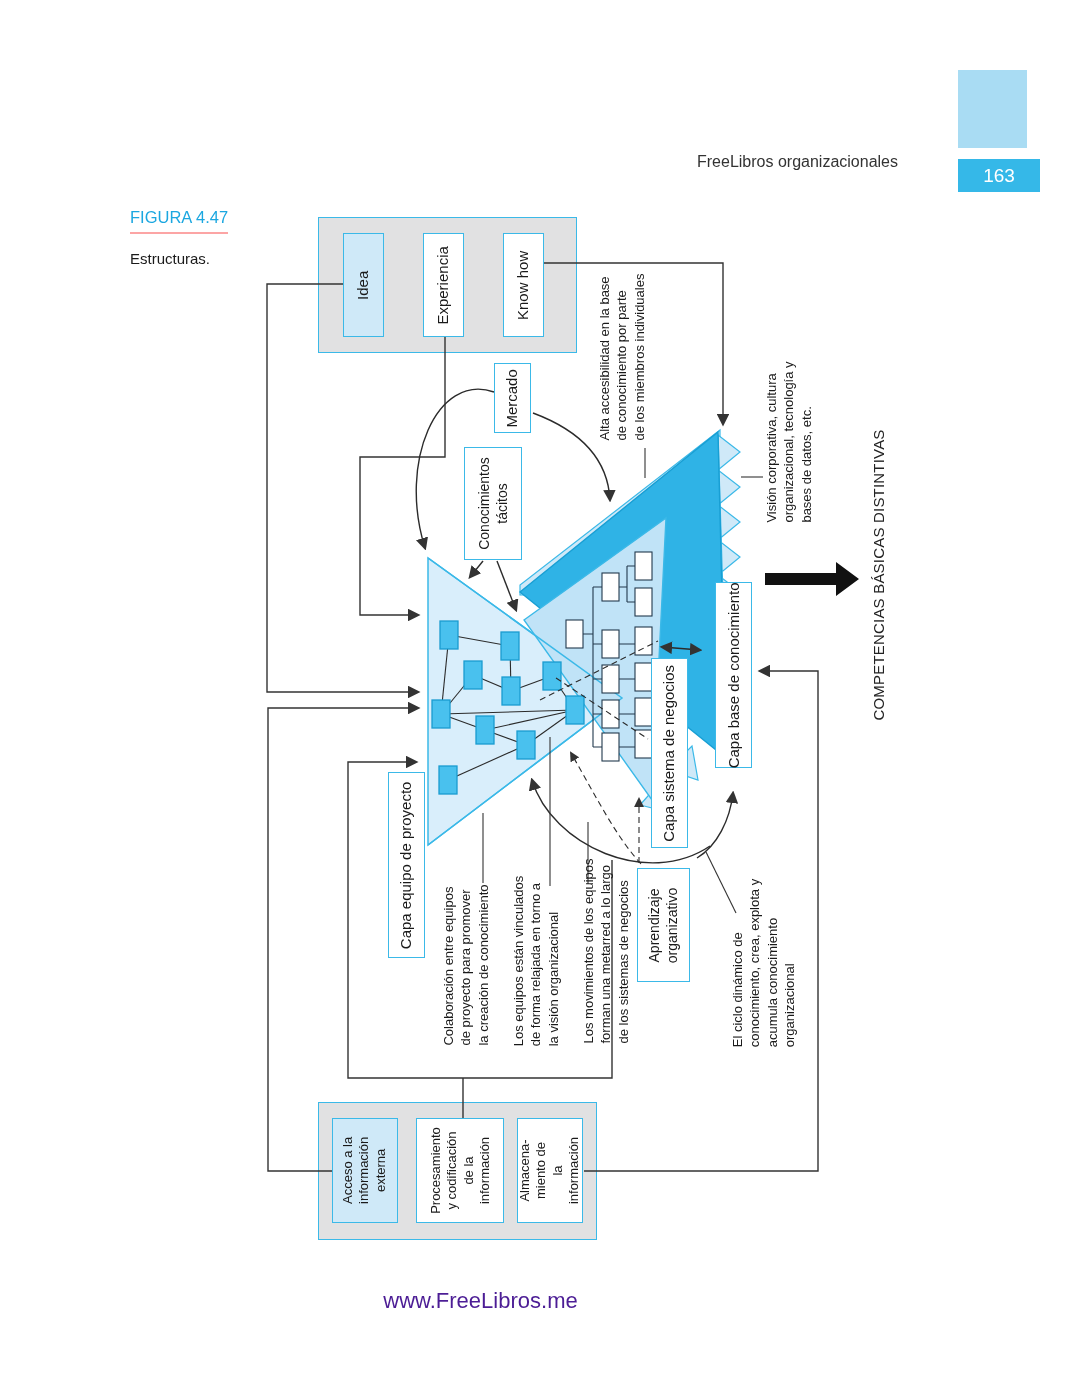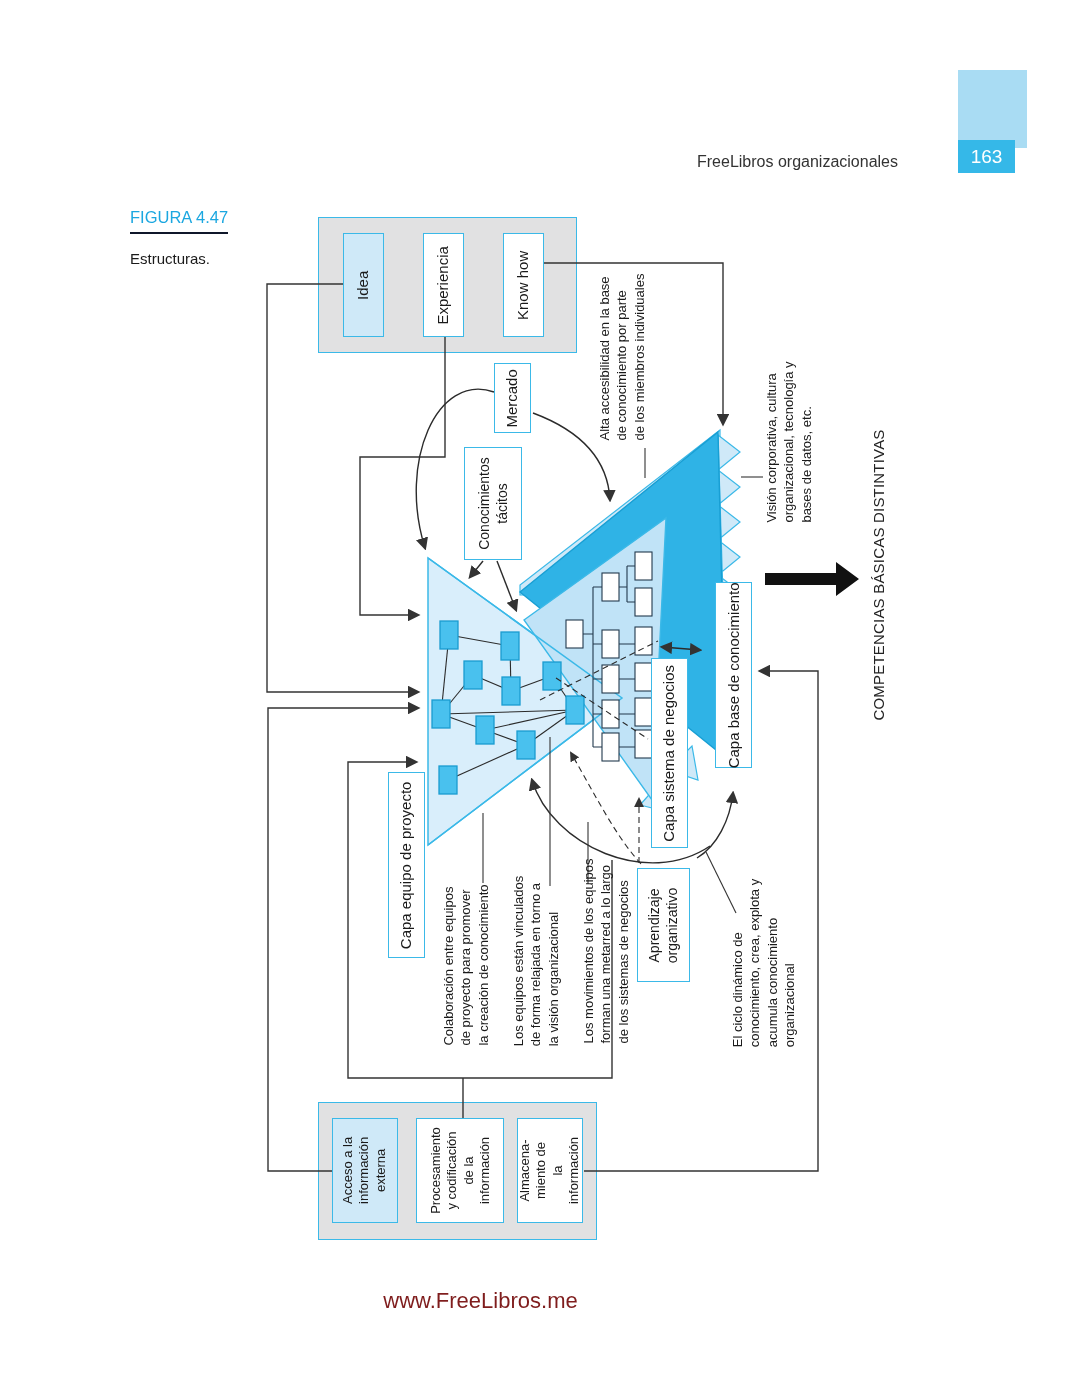--- a/index.html
+++ b/index.html
@@ -1,26 +1,26 @@
 <!DOCTYPE html>
 <html><head>
 <meta charset="utf-8">
 <style>
   html,body{margin:0;padding:0;background:#ffffff;}
   #page{position:relative;width:1080px;height:1397px;background:#ffffff;overflow:hidden;
         font-family:"Liberation Sans","DejaVu Sans",sans-serif;color:#1a1a1a;}
   .abs{position:absolute;}
   
   #hdr-block-light{left:958px;top:70px;width:69px;height:78px;background:#a9dcf3;}
-  #hdr-block-num{left:958px;top:140px;width:57px;height:33px;background:#35b8e8;color:#ffffff;
+  #hdr-block-num{left:958px;top:159px;width:82px;height:33px;background:#35b8e8;color:#ffffff;
       display:flex;align-items:center;justify-content:center;font-size:19px;}
   #hdr-title{right:182px;top:153px;font-size:16px;color:#333;}
-  #fig-label{left:130px;top:208px;font-size:16.5px;color:#1ba7e0;border-bottom:2px solid #0f172a;padding-bottom:5px;}
+  #fig-label{left:130px;top:208px;font-size:16.5px;color:#1ba7e0;border-bottom:2px solid #fca5a5;padding-bottom:5px;}
   #fig-caption{left:130px;top:250px;font-size:15px;color:#1a1a1a;}
-  #footer{left:0;top:1288px;width:961px;text-align:center;font-size:22px;color:#7f1d1d;}
+  #footer{left:0;top:1288px;width:961px;text-align:center;font-size:22px;color:#4c1d95;}
   
   #diagram-svg{left:0;top:0;width:1080px;height:1397px;z-index:2;}
   .layer-gray{z-index:1;}
   
   .vbox{position:absolute;display:flex;align-items:center;justify-content:center;
         background:#ffffff;border:1.6px solid #3bb9e8;box-sizing:border-box;z-index:3;}
   .vbox > span{transform:rotate(-90deg);white-space:nowrap;font-size:15px;color:#1a1a1a;line-height:1.25;}
   .vbox.multi > span{white-space:pre-line;text-align:center;}
   .fill-lightblue{background:#cfe9f8;}
   .graybox{position:absolute;background:#e1e1e2;border:1.6px solid #3bb9e8;box-sizing:border-box;}

